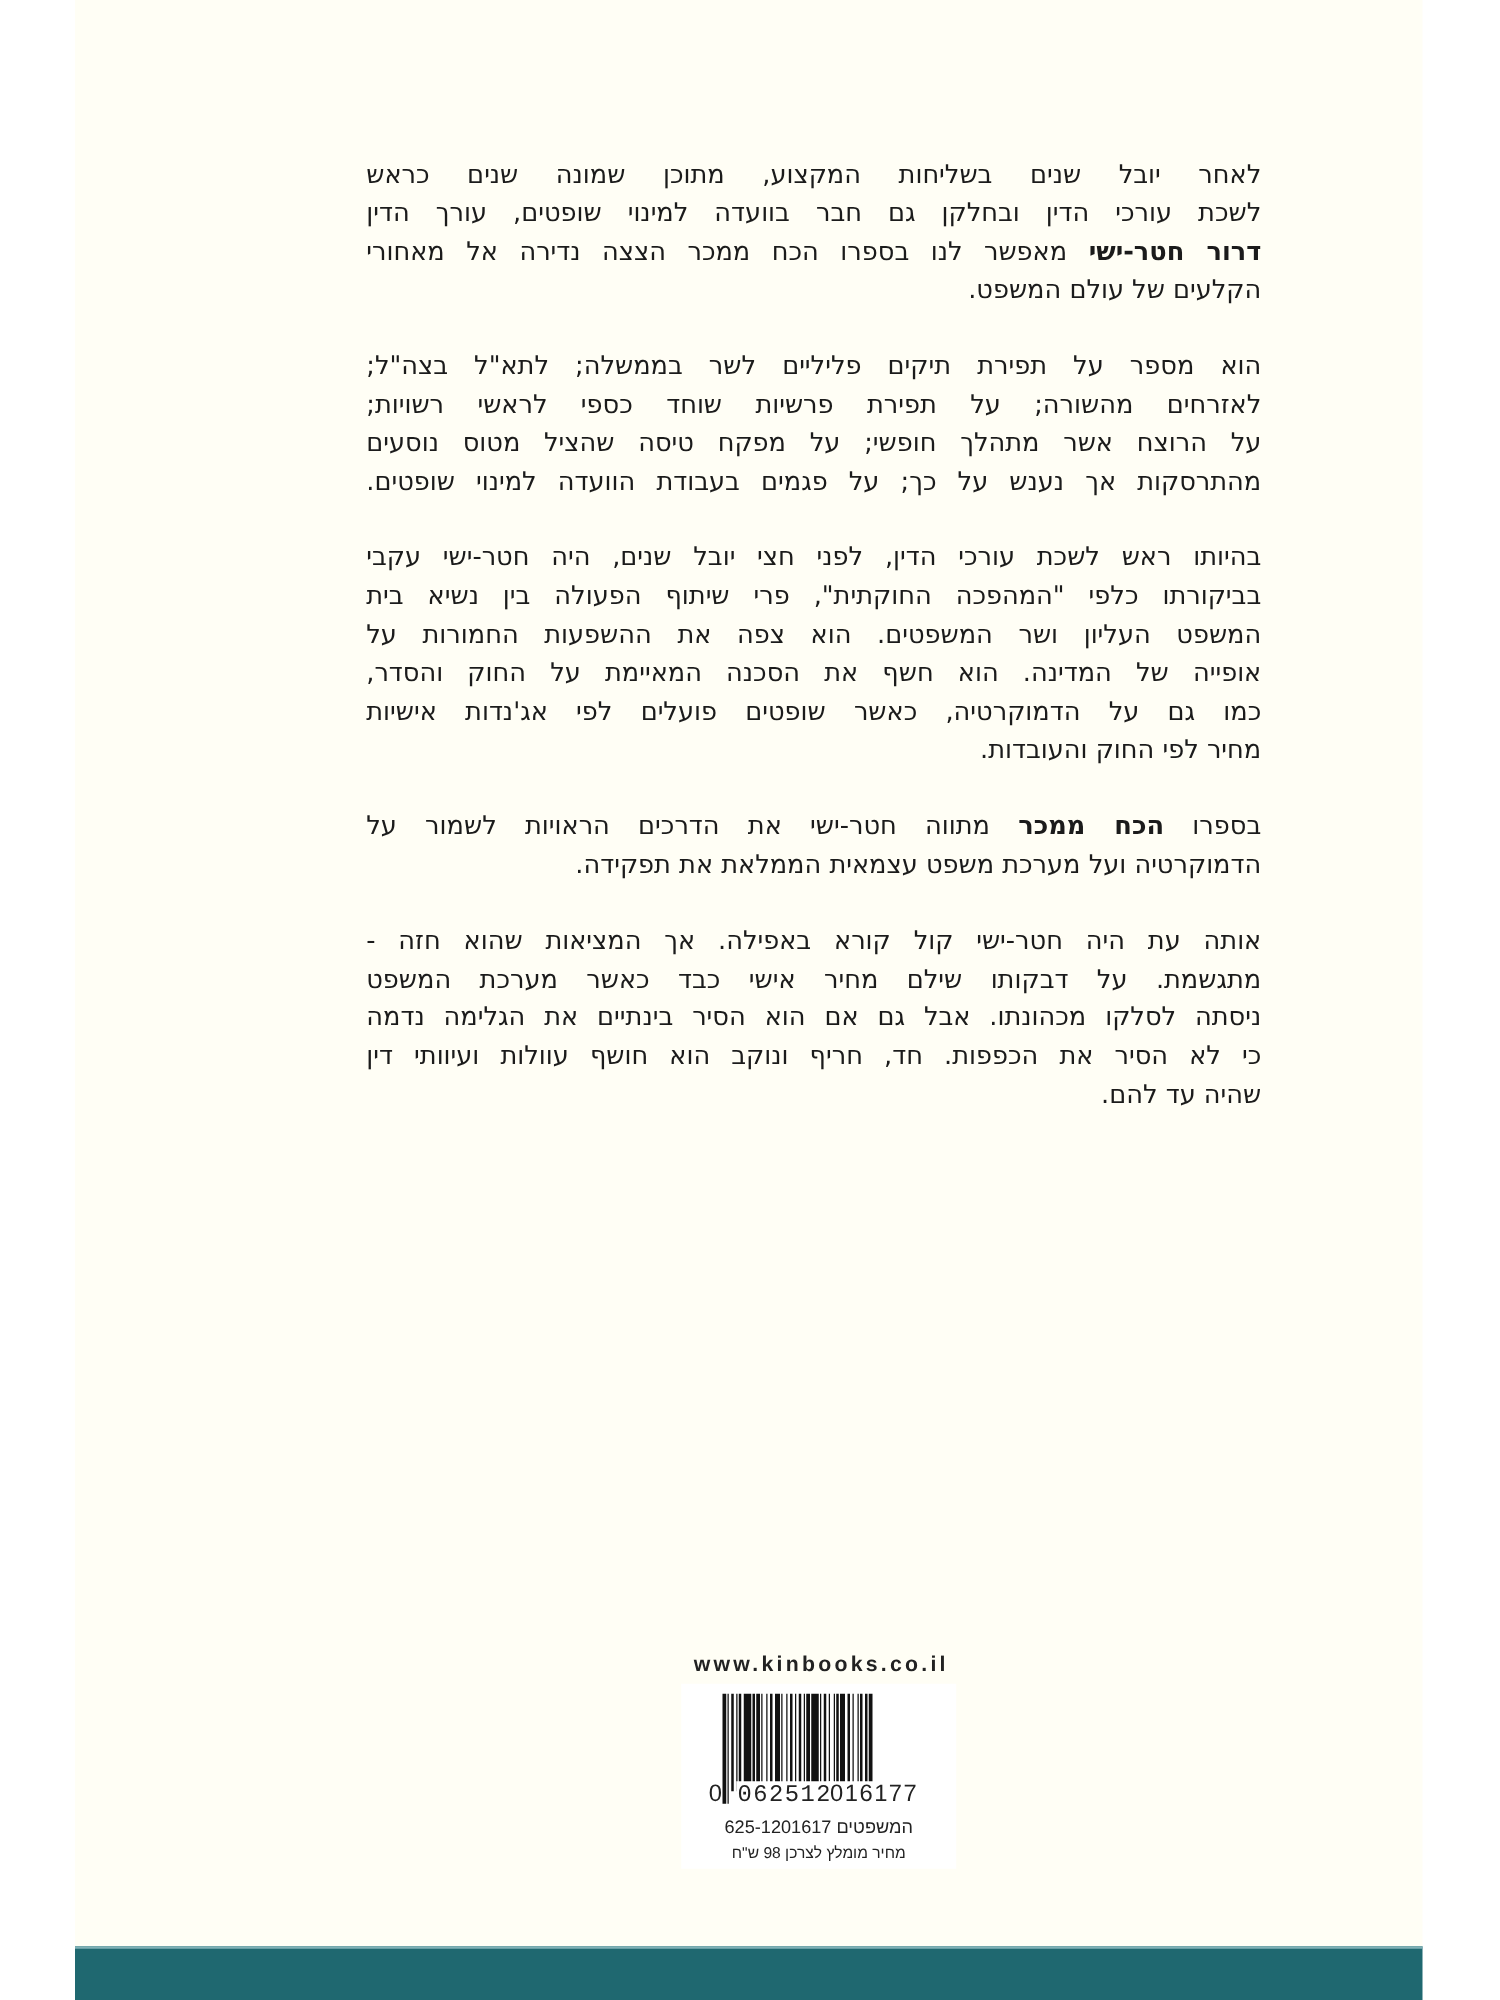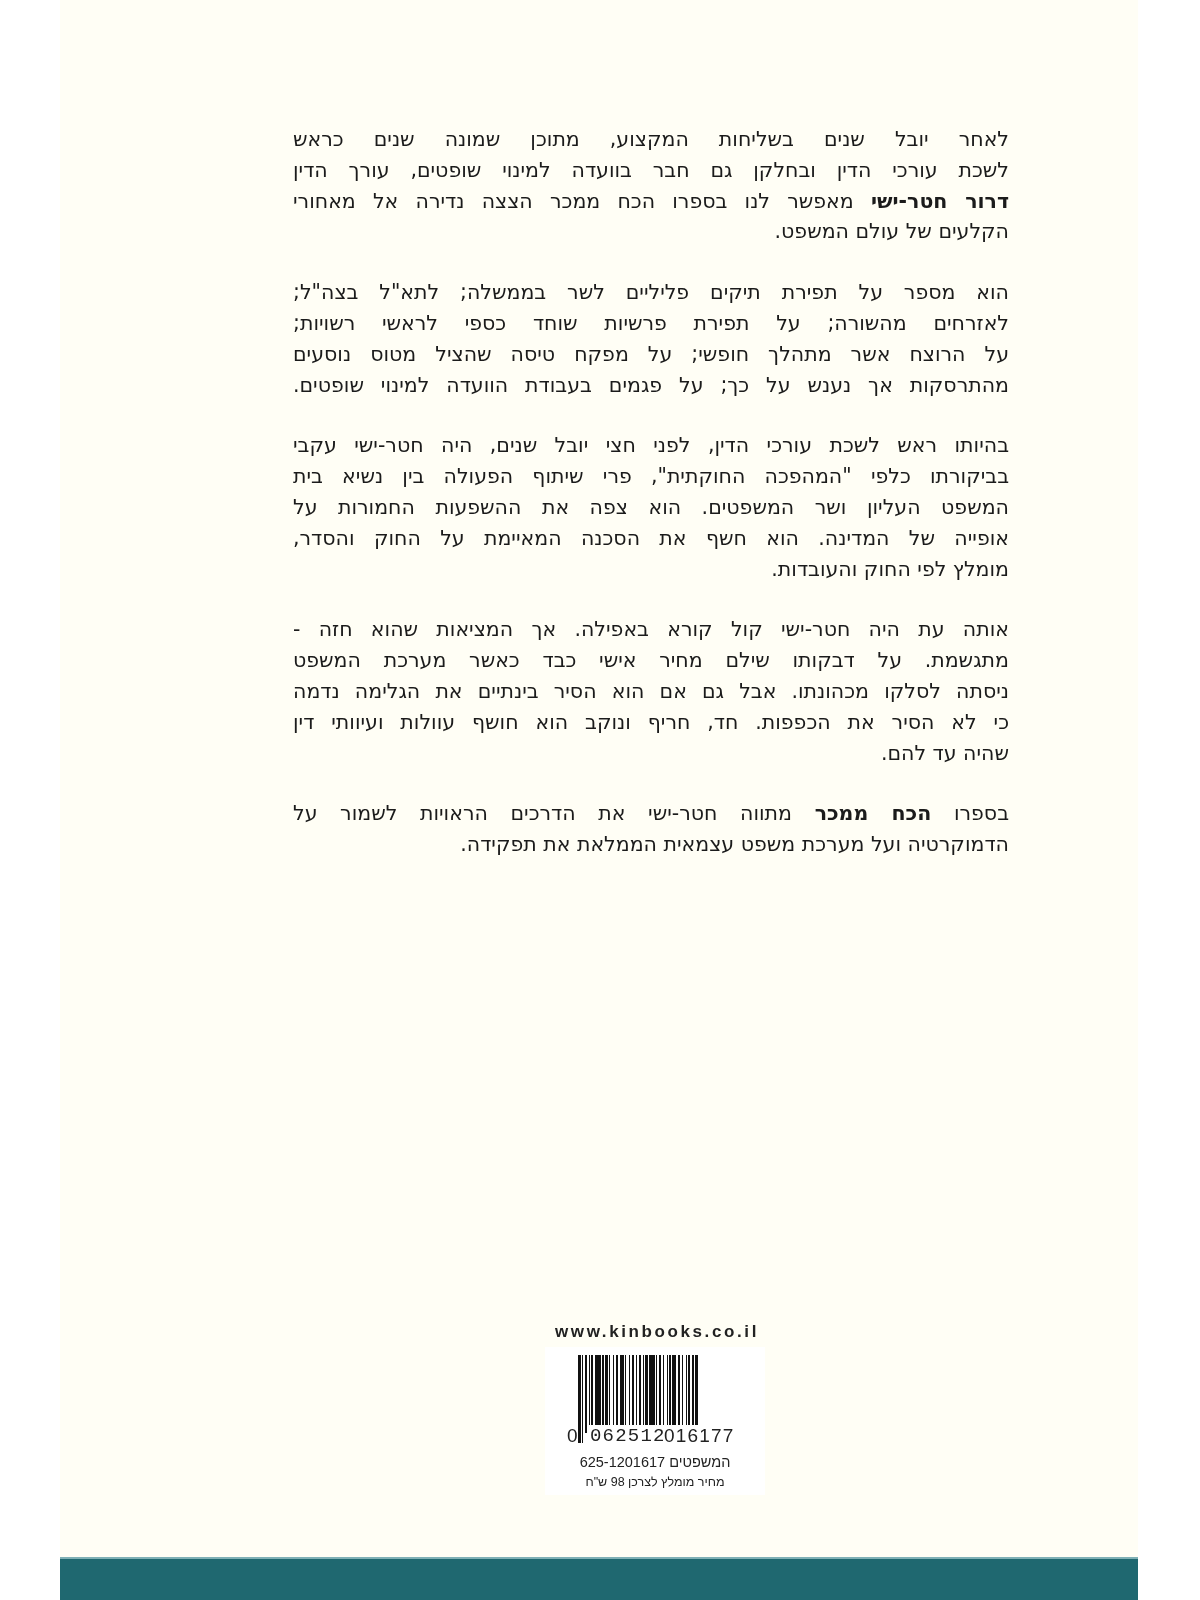--- a/index.html
+++ b/index.html
@@ -77,32 +77,33 @@
       <span class="line"><span>הוא מספר על תפירת תיקים פליליים לשר בממשלה; לתא"ל בצה"ל;</span></span>
       <span class="line"><span>לאזרחים מהשורה; על תפירת פרשיות שוחד כספי לראשי רשויות;</span></span>
       <span class="line"><span>על הרוצח אשר מתהלך חופשי; על מפקח טיסה שהציל מטוס נוסעים</span></span>
       <span class="line"><span>מהתרסקות אך נענש על כך; על פגמים בעבודת הוועדה למינוי שופטים.</span></span>
     </div>
     <div class="para">
       <span class="line"><span>בהיותו ראש לשכת עורכי הדין, לפני חצי יובל שנים, היה חטר-ישי עקבי</span></span>
       <span class="line"><span>בביקורתו כלפי "המהפכה החוקתית", פרי שיתוף הפעולה בין נשיא בית</span></span>
       <span class="line"><span>המשפט העליון ושר המשפטים.  הוא צפה את ההשפעות החמורות על</span></span>
       <span class="line"><span>אופייה של המדינה. הוא חשף את הסכנה המאיימת על החוק והסדר,</span></span>
-      <span class="line last"><span>מומלץ לפי החוק והעובדות.</span></span>
+      <span class="line"><span>כמו גם על הדמוקרטיה, כאשר שופטים פועלים לפי אג'נדות אישיות</span></span>
+      <span class="line last"><span>מחיר לפי החוק והעובדות.</span></span>
+    </div>
+    <div class="para">
+      <span class="line"><span>בספרו </span><span class="bold">הכח ממכר</span><span> מתווה חטר-ישי את הדרכים הראויות לשמור על</span></span>
+      <span class="line last"><span>הדמוקרטיה ועל מערכת משפט עצמאית הממלאת את תפקידה.</span></span>
     </div>
     <div class="para">
       <span class="line"><span>אותה עת היה חטר-ישי קול קורא באפילה. אך המציאות שהוא חזה -</span></span>
       <span class="line"><span>מתגשמת. על דבקותו שילם מחיר אישי כבד כאשר מערכת המשפט</span></span>
       <span class="line"><span>ניסתה לסלקו מכהונתו. אבל גם אם הוא הסיר בינתיים את הגלימה נדמה</span></span>
       <span class="line"><span>כי לא הסיר את הכפפות. חד, חריף ונוקב הוא חושף עוולות ועיוותי דין</span></span>
       <span class="line last"><span>שהיה עד להם.</span></span>
-    </div>
-    <div class="para">
-      <span class="line"><span>בספרו </span><span class="bold">הכח ממכר</span><span> מתווה חטר-ישי את הדרכים הראויות לשמור על</span></span>
-      <span class="line last"><span>הדמוקרטיה ועל מערכת משפט עצמאית הממלאת את תפקידה.</span></span>
     </div>
   </div>
 
 <div class="url">www.kinbooks.co.il</div>
 
 <div class="barcode-box">
   <div class="bars" id="bars">
       <span class="g" style="width: 2.7px;"></span>
       <span class="s" style="width: 1.35px;"></span>
       <span class="g" style="width: 1.35px;"></span>

